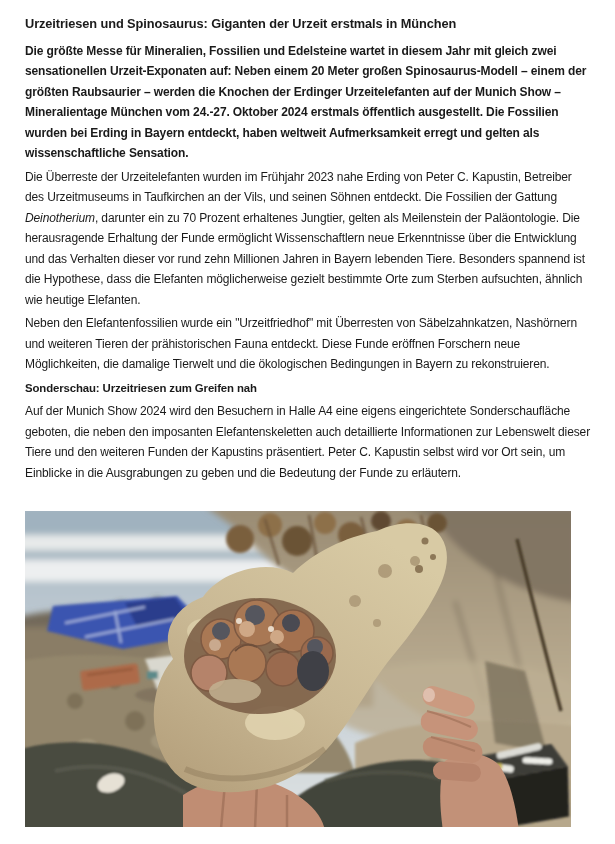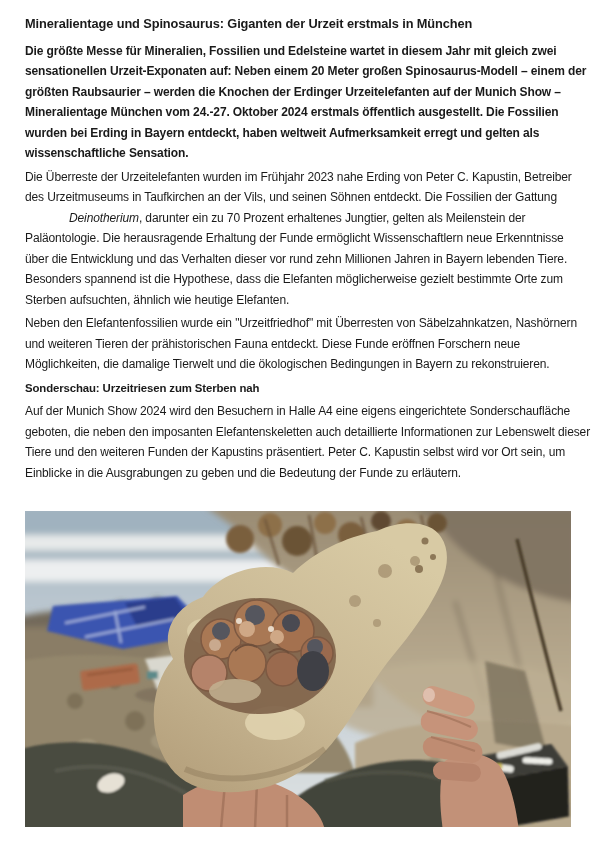--- a/index.html
+++ b/index.html
@@ -13,39 +13,39 @@
     font-size:12.8px;line-height:1.25;margin:0 0 9px 0;font-weight:bold;letter-spacing:-0.1px;
   }
   .article-text p{
     font-size:12px;line-height:20.5px;margin:0 0 3px 0;letter-spacing:-0.12px;
     text-align:left;
   }
   p.lead{font-weight:bold;}
   h2[data-name="section-heading"]{
     font-size:11.4px;line-height:20.5px;margin:0 0 3px 0;font-weight:bold;letter-spacing:-0.12px;
   }
-  em{font-style:italic;margin-left:44px;}
+  em{font-style:italic;}
   figure[data-name="article-photo"]{margin:2px 0 0 0;padding:0;line-height:0;}
   figure svg{display:block;}
 </style>
 </head>
 <body>
 
 <main class="page" data-name="document-page">
 
   <section class="article-text" data-name="article-text">
-    <h1 data-name="article-title">Mineralientage und Spinosaurus: Giganten der Urzeit erstmals in München</h1>
+    <h1 data-name="article-title">Urzeitriesen und Spinosaurus: Giganten der Urzeit erstmals in München</h1>
 
     <p class="lead" data-name="lead-paragraph">Die größte Messe für Mineralien, Fossilien und Edelsteine wartet in diesem Jahr mit gleich zwei sensationellen Urzeit-Exponaten auf: Neben einem 20 Meter großen Spinosaurus-Modell – einem der größten Raubsaurier – werden die Knochen der Erdinger Urzeitelefanten auf der Munich Show – Mineralientage München vom 24.-27. Oktober 2024 erstmals öffentlich ausgestellt. Die Fossilien wurden bei Erding in Bayern entdeckt, haben weltweit Aufmerksamkeit erregt und gelten als wissenschaftliche Sensation.</p>
 
     <p data-name="paragraph-discovery"><span data-name="discovery-text-pre">Die Überreste der Urzeitelefanten wurden im Frühjahr 2023 nahe Erding von Peter C. Kapustin, Betreiber des Urzeitmuseums in Taufkirchen an der Vils, und seinen Söhnen entdeckt. Die Fossilien der Gattung </span><em data-name="species-name-italic">Deinotherium</em><span data-name="discovery-text-post">, darunter ein zu 70 Prozent erhaltenes Jungtier, gelten als Meilenstein der Paläontologie. Die herausragende Erhaltung der Funde ermöglicht Wissenschaftlern neue Erkenntnisse über die Entwicklung und das Verhalten dieser vor rund zehn Millionen Jahren in Bayern lebenden Tiere. Besonders spannend ist die Hypothese, dass die Elefanten möglicherweise gezielt bestimmte Orte zum Sterben aufsuchten, ähnlich wie heutige Elefanten.</span></p>
 
     <p data-name="paragraph-graveyard">Neben den Elefantenfossilien wurde ein "Urzeitfriedhof" mit Überresten von Säbelzahnkatzen, Nashörnern und weiteren Tieren der prähistorischen Fauna entdeckt. Diese Funde eröffnen Forschern neue Möglichkeiten, die damalige Tierwelt und die ökologischen Bedingungen in Bayern zu rekonstruieren.</p>
 
-    <h2 data-name="section-heading">Sonderschau: Urzeitriesen zum Sterben nah</h2>
+    <h2 data-name="section-heading">Sonderschau: Urzeitriesen zum Greifen nah</h2>
 
     <p data-name="paragraph-show">Auf der Munich Show 2024 wird den Besuchern in Halle A4 eine eigens eingerichtete Sonderschaufläche geboten, die neben den imposanten Elefantenskeletten auch detaillierte Informationen zur Lebenswelt dieser Tiere und den weiteren Funden der Kapustins präsentiert. Peter C. Kapustin selbst wird vor Ort sein, um Einblicke in die Ausgrabungen zu geben und die Bedeutung der Funde zu erläutern.</p>
   </section>
 
   <figure data-name="article-photo">
     <svg width="546" height="316" viewBox="0 0 546 316" xmlns="http://www.w3.org/2000/svg" role="img" aria-label="Ausgrabungsfoto">
       <defs>
         <linearGradient id="skyGrad" x1="0" y1="0" x2="0" y2="1">
           <stop offset="0" stop-color="#a9b9c6"></stop>
           <stop offset="1" stop-color="#dfe3e3"></stop>

